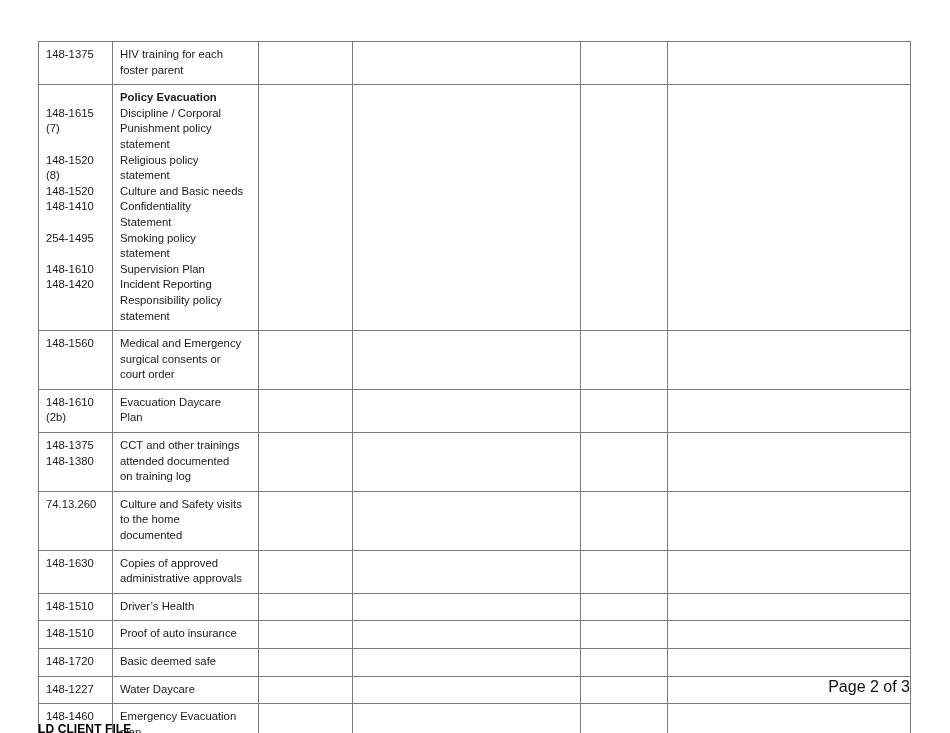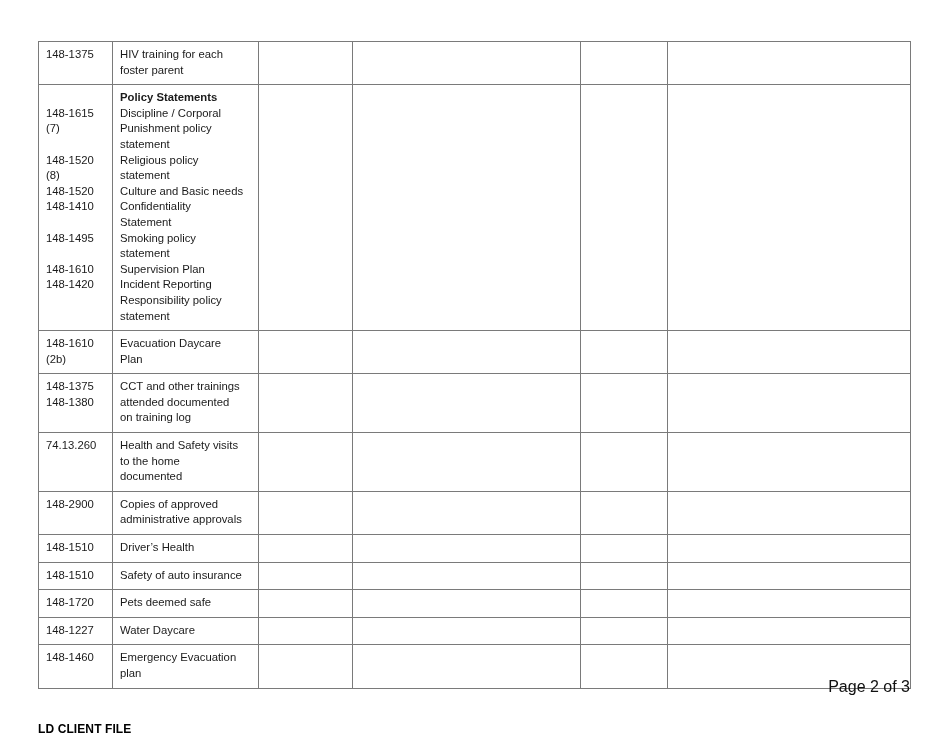--- a/index.html
+++ b/index.html
@@ -119,44 +119,54 @@
         <tr>
           <td class="cell-code">
 148-1615
 (7)
 
 148-1520
 (8)
 148-1520
 148-1410
 
-148-1495
+254-1495
 
 148-1610
 148-1420</td>
-          <td class="cell-desc"><span class="policy-heading">Policy Statements</span><span>Discipline / Corporal
+          <td class="cell-desc"><span class="policy-heading">Policy Evacuation</span><span>Discipline / Corporal
 Punishment policy
 statement
 Religious policy
 statement
 Culture and Basic needs
 Confidentiality
 Statement
 Smoking policy
 statement
 Supervision Plan
 Incident Reporting
 Responsibility policy
 statement</span></td>
           <td class="cell-blank"></td>
           <td class="cell-blank"></td>
           <td class="cell-blank"></td>
           <td class="cell-blank"></td>
         </tr>
         <tr>
+          <td class="cell-code">148-1560</td>
+          <td class="cell-desc">Medical and Emergency
+surgical consents or
+court order</td>
+          <td class="cell-blank"></td>
+          <td class="cell-blank"></td>
+          <td class="cell-blank"></td>
+          <td class="cell-blank"></td>
+        </tr>
+        <tr>
           <td class="cell-code">148-1610
 (2b)</td>
           <td class="cell-desc">Evacuation Daycare
 Plan</td>
           <td class="cell-blank"></td>
           <td class="cell-blank"></td>
           <td class="cell-blank"></td>
           <td class="cell-blank"></td>
         </tr>
         <tr>
@@ -165,56 +175,56 @@
           <td class="cell-desc">CCT and other trainings
 attended documented
 on training log</td>
           <td class="cell-blank"></td>
           <td class="cell-blank"></td>
           <td class="cell-blank"></td>
           <td class="cell-blank"></td>
         </tr>
         <tr>
           <td class="cell-code">74.13.260</td>
-          <td class="cell-desc">Health and Safety visits
+          <td class="cell-desc">Culture and Safety visits
 to the home
 documented</td>
           <td class="cell-blank"></td>
           <td class="cell-blank"></td>
           <td class="cell-blank"></td>
           <td class="cell-blank"></td>
         </tr>
         <tr>
-          <td class="cell-code">148-2900</td>
+          <td class="cell-code">148-1630</td>
           <td class="cell-desc">Copies of approved
 administrative approvals</td>
           <td class="cell-blank"></td>
           <td class="cell-blank"></td>
           <td class="cell-blank"></td>
           <td class="cell-blank"></td>
         </tr>
         <tr>
           <td class="cell-code">148-1510</td>
           <td class="cell-desc">Driver’s Health</td>
           <td class="cell-blank"></td>
           <td class="cell-blank"></td>
           <td class="cell-blank"></td>
           <td class="cell-blank"></td>
         </tr>
         <tr>
           <td class="cell-code">148-1510</td>
-          <td class="cell-desc">Safety of auto insurance</td>
+          <td class="cell-desc">Proof of auto insurance</td>
           <td class="cell-blank"></td>
           <td class="cell-blank"></td>
           <td class="cell-blank"></td>
           <td class="cell-blank"></td>
         </tr>
         <tr>
           <td class="cell-code">148-1720</td>
-          <td class="cell-desc">Pets deemed safe</td>
+          <td class="cell-desc">Basic deemed safe</td>
           <td class="cell-blank"></td>
           <td class="cell-blank"></td>
           <td class="cell-blank"></td>
           <td class="cell-blank"></td>
         </tr>
         <tr>
           <td class="cell-code">148-1227</td>
           <td class="cell-desc">Water Daycare</td>
           <td class="cell-blank"></td>
           <td class="cell-blank"></td>

